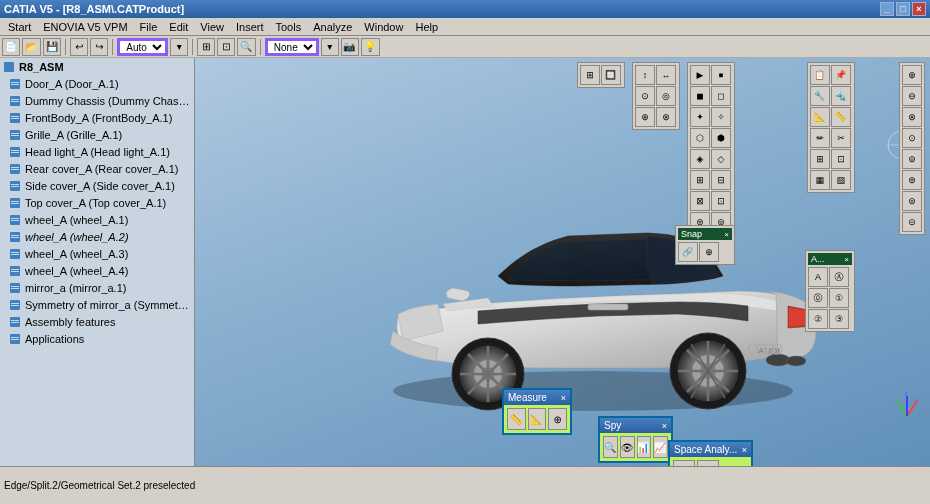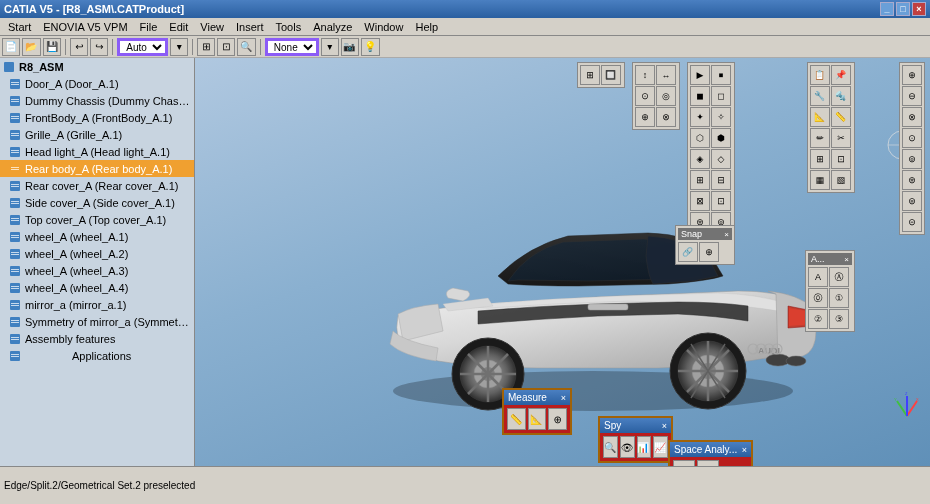--- a/index.html
+++ b/index.html
@@ -154,21 +154,21 @@
       background: #d4d0c8;
       border: 1px solid #888;
       padding: 2px;
       display: flex;
       flex-direction: column;
       gap: 1px;
       z-index: 90;
     }
     .float-toolbar-title {
       font-size: 9px;
-      background: #737373;
+      background: #14532d;
       color: white;
       padding: 1px 3px;
       margin-bottom: 1px;
       display: flex; align-items: center; justify-content: space-between;
     }
     .ft-close { font-size: 8px; cursor: pointer; color: white; }
     .ft-row { display: flex; gap: 1px; align-items: center; }
     .ft-btn {
       width: 20px; height: 20px;
       background: #d4d0c8;
@@ -227,22 +227,22 @@
       background: #b00020;
       color: white;
       font-weight: bold;
       font-size: 13px;
       padding: 1px 6px;
       letter-spacing: 1px;
     }
 
     
     .measure-panel {
-      background: #b91c1c;
-      border: 2px solid #a16207;
+      background: #bef264;
+      border: 2px solid #0369a1;
       position: absolute;
     }
     .panel-titlebar {
       background: linear-gradient(to bottom, #4a7fc1, #2a5fa0);
       color: white;
       font-size: 10px;
       padding: 2px 4px;
       display: flex; justify-content: space-between; align-items: center;
       cursor: move;
     }
@@ -384,30 +384,20 @@
       <div class="tree-item">
         <span class="tree-icon">
           <svg viewBox="0 0 12 12">
             <rect x="1" y="1" width="10" height="10" fill="#4080c0" rx="1"></rect>
             <rect x="2" y="4" width="8" height="1" fill="white" opacity="0.7"></rect>
             <rect x="2" y="6" width="8" height="1" fill="white" opacity="0.7"></rect>
           </svg>
         </span>
         <span style="overflow: hidden; text-overflow: ellipsis;">Head light_A (Head light_A.1)</span>
       </div>
-      <div class="tree-item selected">
-        <span class="tree-icon">
-          <svg viewBox="0 0 12 12">
-            <rect x="1" y="1" width="10" height="10" fill="#f0a030" rx="1"></rect>
-            <rect x="2" y="4" width="8" height="1" fill="white" opacity="0.7"></rect>
-            <rect x="2" y="6" width="8" height="1" fill="white" opacity="0.7"></rect>
-          </svg>
-        </span>
-        <span style="overflow: hidden; text-overflow: ellipsis;">Rear body_A (Rear body_A.1)</span>
-      </div>
       <div class="tree-item">
         <span class="tree-icon">
           <svg viewBox="0 0 12 12">
             <rect x="1" y="1" width="10" height="10" fill="#4080c0" rx="1"></rect>
             <rect x="2" y="4" width="8" height="1" fill="white" opacity="0.7"></rect>
             <rect x="2" y="6" width="8" height="1" fill="white" opacity="0.7"></rect>
           </svg>
         </span>
         <span style="overflow: hidden; text-overflow: ellipsis;">Rear cover_A (Rear cover_A.1)</span>
       </div>
@@ -442,21 +432,21 @@
         <span style="overflow: hidden; text-overflow: ellipsis;">wheel_A (wheel_A.1)</span>
       </div>
       <div class="tree-item">
         <span class="tree-icon">
           <svg viewBox="0 0 12 12">
             <rect x="1" y="1" width="10" height="10" fill="#4080c0" rx="1"></rect>
             <rect x="2" y="4" width="8" height="1" fill="white" opacity="0.7"></rect>
             <rect x="2" y="6" width="8" height="1" fill="white" opacity="0.7"></rect>
           </svg>
         </span>
-        <span style="overflow: hidden; text-overflow: ellipsis;">wheel_A (wheel_A.2)</span>
+        <span style="overflow: hidden; text-overflow: ellipsis; font-style: italic;">wheel_A (wheel_A.2)</span>
       </div>
       <div class="tree-item">
         <span class="tree-icon">
           <svg viewBox="0 0 12 12">
             <rect x="1" y="1" width="10" height="10" fill="#4080c0" rx="1"></rect>
             <rect x="2" y="4" width="8" height="1" fill="white" opacity="0.7"></rect>
             <rect x="2" y="6" width="8" height="1" fill="white" opacity="0.7"></rect>
           </svg>
         </span>
         <span style="overflow: hidden; text-overflow: ellipsis;">wheel_A (wheel_A.3)</span>
@@ -502,21 +492,21 @@
         <span style="overflow: hidden; text-overflow: ellipsis;">Assembly features</span>
       </div>
       <div class="tree-item">
         <span class="tree-icon">
           <svg viewBox="0 0 12 12">
             <rect x="1" y="1" width="10" height="10" fill="#4080c0" rx="1"></rect>
             <rect x="2" y="4" width="8" height="1" fill="white" opacity="0.7"></rect>
             <rect x="2" y="6" width="8" height="1" fill="white" opacity="0.7"></rect>
           </svg>
         </span>
-        <span style="overflow: hidden; text-overflow: ellipsis; margin-left: 47px;">Applications</span>
+        <span style="overflow: hidden; text-overflow: ellipsis;">Applications</span>
       </div>
     </div>
 </div>
 
 <div id="viewport">
 
   <div id="car-container">
     <svg viewBox="0 0 500 280" xmlns="http://www.w3.org/2000/svg" width="500" height="280">
 
       <defs>

